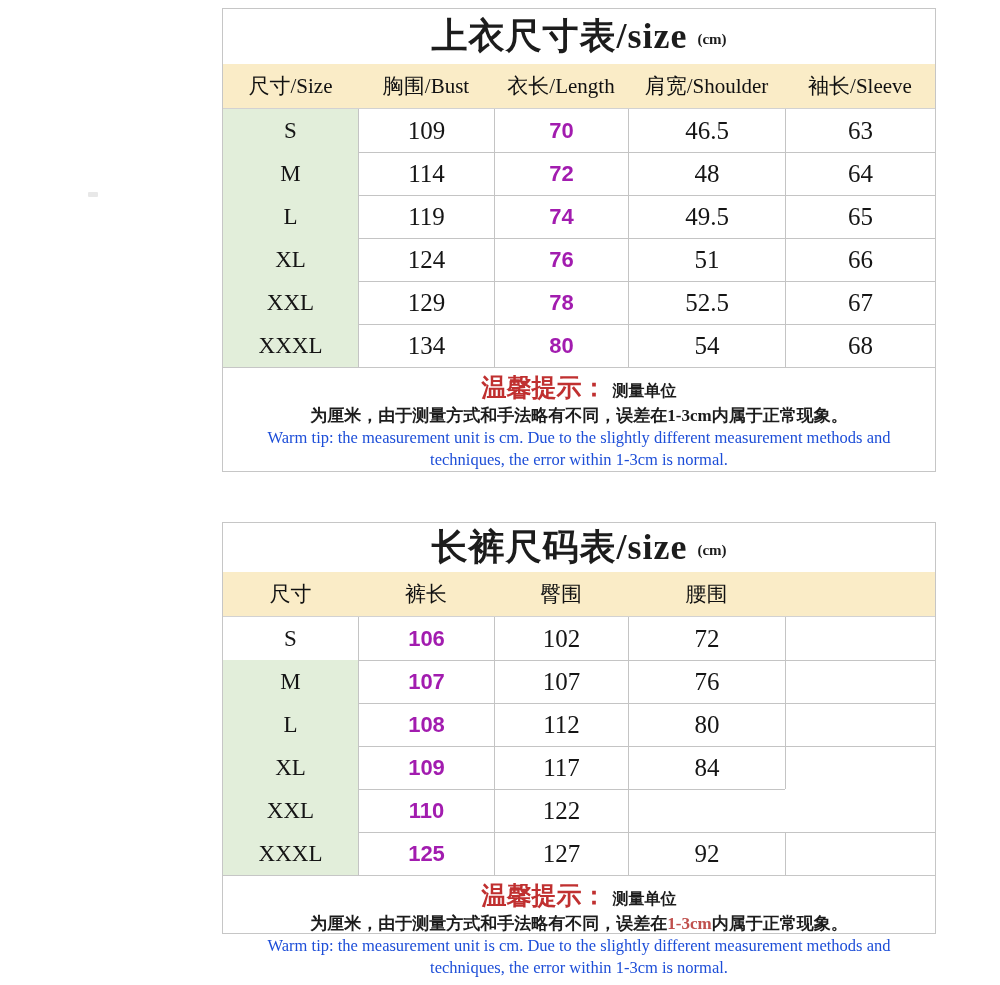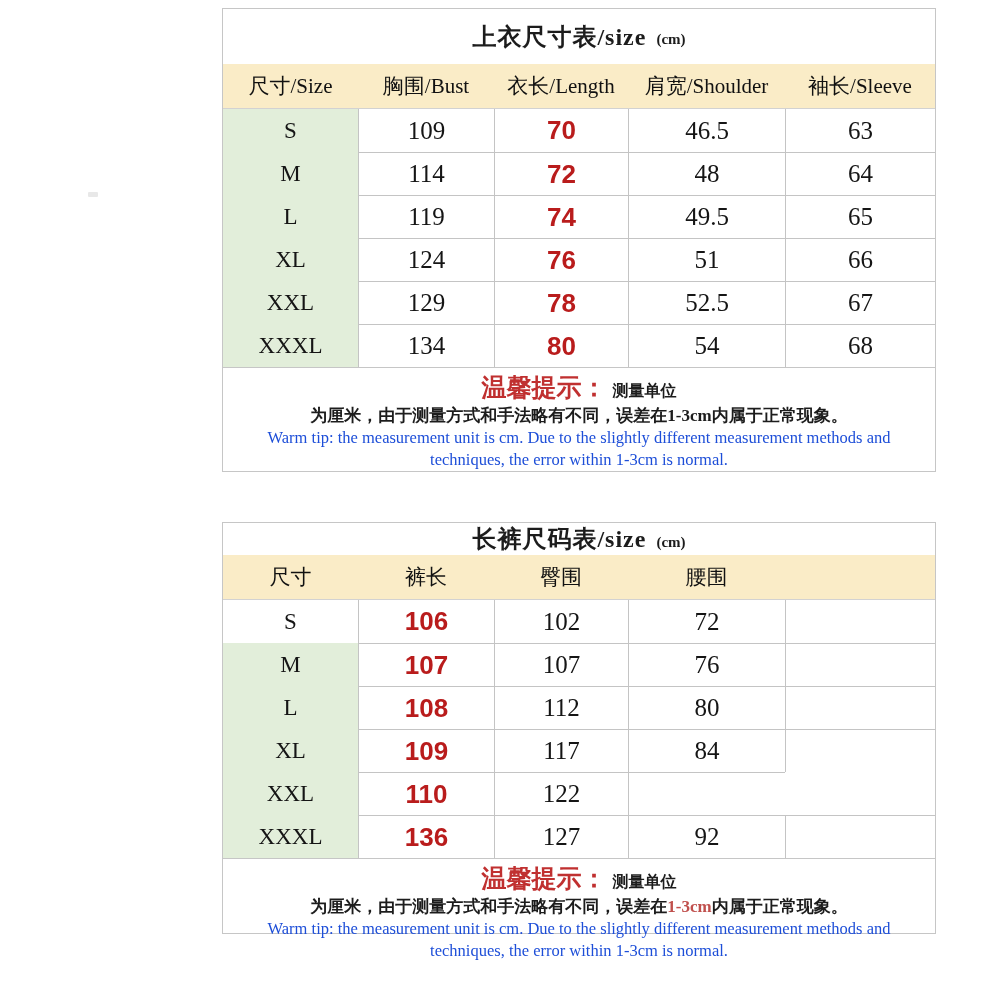--- a/index.html
+++ b/index.html
@@ -6,34 +6,34 @@
   .canvas{position:relative;width:1000px;height:985px;background:#ffffff;overflow:hidden;
           font-family:"Liberation Serif",serif;color:#1c1c1c;}
   .tbox{position:absolute;left:222px;width:714px;border:1px solid #c6c6c6;background:#fff;
         box-sizing:border-box;display:flex;flex-direction:column;}
   #top-table{top:8px;height:464px;}
   #bottom-table{top:522px;height:412px;}
 
   .title{display:flex;align-items:center;justify-content:center;gap:10px;}
   #top-table .title{height:60px;}
   #bottom-table .title{height:63px;}
-  .title-zh{font-size:24px;font-weight:bold;letter-spacing:1px;}
+  .title-zh{font-size:36px;font-weight:bold;letter-spacing:1px;}
   .title-unit{font-size:15px;font-weight:bold;margin-top:6px;}
 
   .hrow{display:grid;grid-template-columns:135px 136px 134px 157px 150px;height:44px;
         background:#faecc7;border-bottom:1px solid #d2d2d2;flex:none;}
   .hc{display:flex;align-items:center;justify-content:center;font-size:21px;color:#111;text-align:right;}
 
   .row{display:grid;grid-template-columns:135px 136px 134px 157px 150px;height:43px;flex:none;}
   .c{display:flex;align-items:center;justify-content:center;font-size:25px;color:#151515;}
   .g{background:#e2eeda;font-size:23px;}
   .g0{background:#ffffff;font-size:23px;}
   .b{border-left:1px solid #c4c4c4;}
   .t{border-top:1px solid #c4c4c4;}
-  .sans{font-family:"Liberation Sans",sans-serif;font-weight:bold;font-size:26px;color:#b91c1c;}
+  .sans{font-family:"Liberation Sans",sans-serif;font-weight:bold;font-size:22px;color:#a21caf;}
 
   .tip{border-top:1px solid #c6c6c6;flex:1;text-align:center;padding-top:7px;}
   .tip-line1{font-size:16px;font-weight:bold;line-height:26px;}
   .tip-label{color:#c03030;font-size:25px;font-weight:bold;margin-right:6px;}
   .tip-zh{font-size:17px;font-weight:bold;line-height:23px;}
   .tip-hl{color:#c0504d;}
   .tip-en{font-size:16.5px;line-height:22px;color:#1d4ed8;}
 
   .smudge{position:absolute;left:88px;top:192px;width:10px;height:5px;background:#d8d8d8;
           opacity:.6;border-radius:1px;}
@@ -155,21 +155,21 @@
       <div class="c b t"></div>
     </div>
     <div class="row">
       <div class="c g">XXL</div>
       <div class="c b t sans">110</div>
       <div class="c b t">122</div>
       <div class="c b t"></div>
     </div>
     <div class="row">
       <div class="c g">XXXL</div>
-      <div class="c b t sans">136</div>
+      <div class="c b t sans">125</div>
       <div class="c b t">127</div>
       <div class="c b t">92</div>
       <div class="c b t"></div>
     </div>
 
     <div class="tip">
       <div class="tip-line1">
         <span class="tip-label">温馨提示：</span><span>测量单位</span>
       </div>
       <div class="tip-zh">

